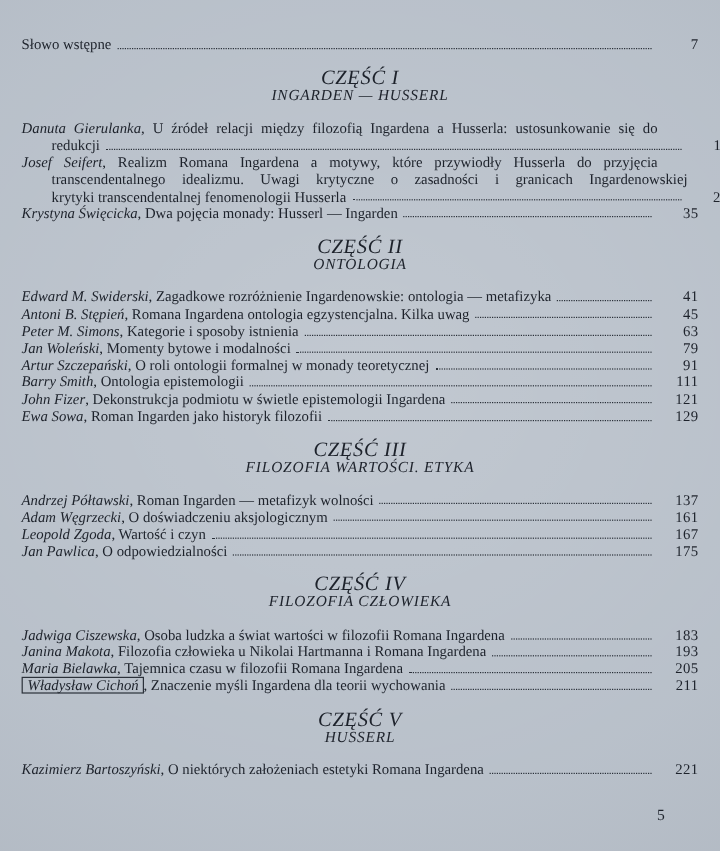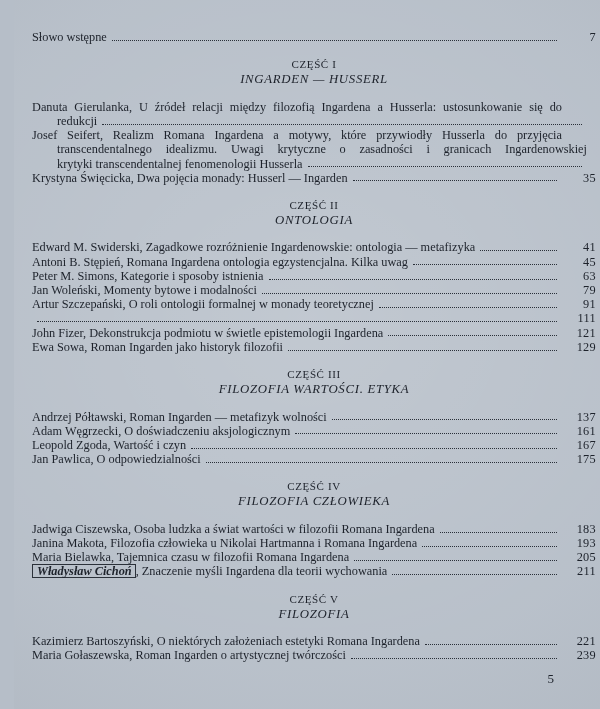--- a/index.html
+++ b/index.html
@@ -16,21 +16,20 @@
     position: relative;
   }
   
   .page {
     position: absolute;
     inset: 0;
     background:
       radial-gradient(ellipse 120% 90% at 50% 45%, rgba(255,255,255,0.16) 0%, rgba(255,255,255,0.04) 55%, rgba(0,0,0,0.05) 100%);
     padding: 0;
     box-sizing: border-box;
-    margin-left: 14px;
   }
   .content {
     position: absolute;
     left: 18px;
     top: 30px;
     width: 564px;
   }
 
   
   .entry {
@@ -55,20 +54,21 @@
     min-width: 14px;
     height: 0;
   }
   .pagenum {
     flex: 0 0 34px;
     text-align: right;
     font-size: 12.3px;
     letter-spacing: 0.3px;
   }
   .author {
+    font-style: italic;
   }
   .title {
     font-style: normal;
   }
   
   .wrap-line {
     display: block;
     text-align: justify;
     text-align-last: justify;
     white-space: normal;
@@ -79,43 +79,43 @@
   .cont-last {
     padding-left: 25px;
   }
 
   
   .part {
     text-align: center;
     margin: 0;
   }
   .part-number {
-    font-size: 11px;
+    font-size: 17px;
     line-height: 15px;
     letter-spacing: 0.6px;
+    font-style: italic;
   }
   .part-title {
     font-style: italic;
     font-size: 12.8px;
     line-height: 15.5px;
     letter-spacing: 0.7px;
   }
 
   
   .gap-before-part { height: 13px; }
   .gap-after-part  { height: 12px; }
 
   
   .boxed {
     border: 1px solid #2b313a;
     padding: 0px 3px 0px 4px;
     display: inline-block;
     line-height: 12px;
     font-style: italic;
-    font-weight: bold;
   }
 
   
   .folio {
     position: absolute;
     right: 46px;
     bottom: 22px;
     font-size: 13px;
   }
 </style>
@@ -200,20 +200,21 @@
         </div>
         <div class="entry">
           <div class="entry-line">
             <span class="entry-text"><span class="author">Artur Szczepański</span><span class="title">, O roli ontologii formalnej w monady teoretycznej</span></span>
             <span class="leader"></span>
             <span class="pagenum">91</span>
           </div>
         </div>
         <div class="entry">
           <div class="entry-line">
+            <span class="entry-text"><span class="author">Barry Smith</span><span class="title">, Ontologia epistemologii</span></span>
             <span class="leader"></span>
             <span class="pagenum">111</span>
           </div>
         </div>
         <div class="entry">
           <div class="entry-line">
             <span class="entry-text"><span class="author">John Fizer</span><span class="title">, Dekonstrukcja podmiotu w świetle epistemologii Ingardena</span></span>
             <span class="leader"></span>
             <span class="pagenum">121</span>
           </div>
@@ -289,35 +290,28 @@
         <div class="entry">
           <div class="entry-line">
             <span class="entry-text"><span class="author boxed">Władysław Cichoń</span><span class="title">, Znaczenie myśli Ingardena dla teorii wychowania</span></span>
             <span class="leader"></span>
             <span class="pagenum">211</span>
           </div>
         </div>
         <div class="gap-before-part"></div>
         <div class="part">
           <div class="part-number">CZĘŚĆ V</div>
-          <div class="part-title">FILOZOFIA</div>
+          <div class="part-title">HUSSERL</div>
         </div>
         <div class="gap-after-part"></div>
         <div class="entry">
           <div class="entry-line">
             <span class="entry-text"><span class="author">Kazimierz Bartoszyński</span><span class="title">, O niektórych założeniach estetyki Romana Ingardena</span></span>
             <span class="leader"></span>
             <span class="pagenum">221</span>
-          </div>
-        </div>
-        <div class="entry">
-          <div class="entry-line">
-            <span class="entry-text"><span class="author">Maria Gołaszewska</span><span class="title">, Roman Ingarden o artystycznej twórczości</span></span>
-            <span class="leader"></span>
-            <span class="pagenum">239</span>
           </div>
         </div>
       </div>
 
   </div>
 
   <div class="folio">5</div>
 </div>
 
 </body></html>

